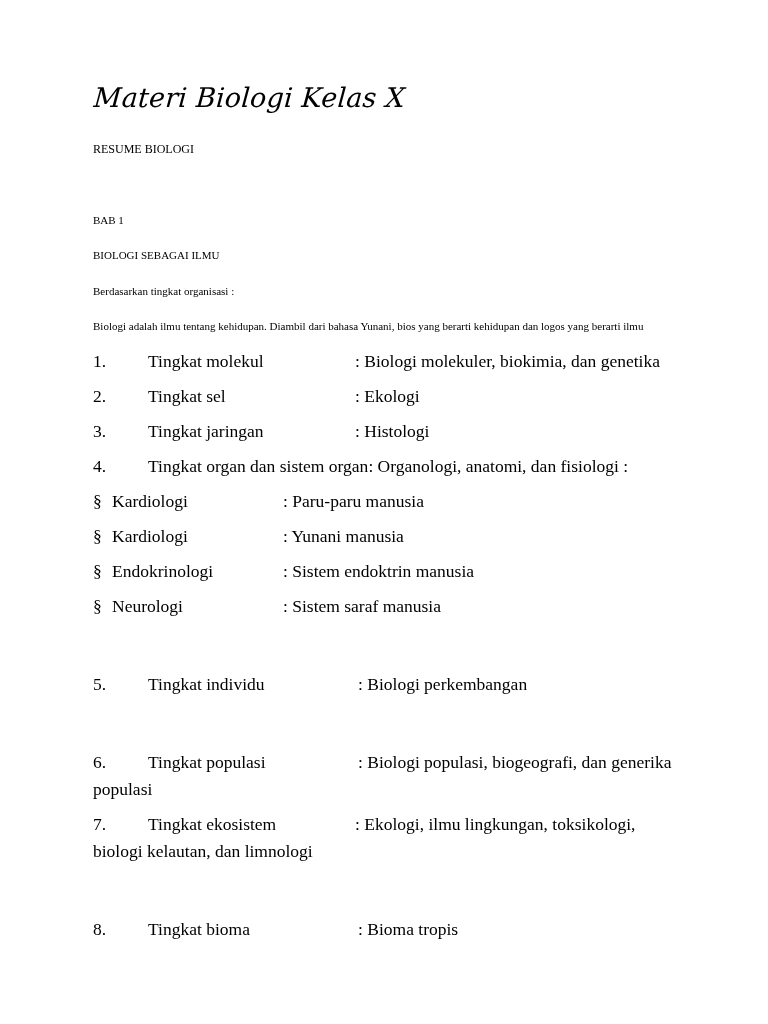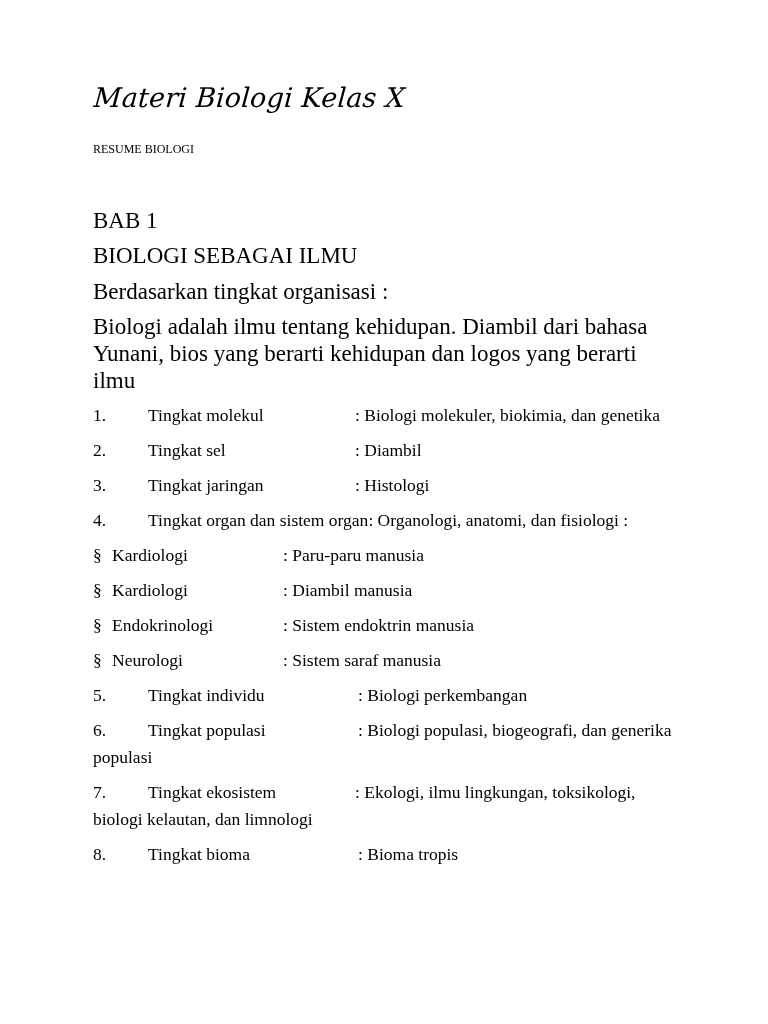--- a/index.html
+++ b/index.html
@@ -33,21 +33,21 @@
     letter-spacing: 0.2px;
     margin: 0;
     padding-top: 84px;
     white-space: nowrap;
     transform: skewX(-4deg);
     transform-origin: left bottom;
   }
 
   
   .para {
-    font-size: 23px;
+    font-size: 11px;
     line-height: 27px;
     margin: 0;
     padding: 0;
     text-align: left;
   }
   .subtitle {
     font-size: 12px;
     line-height: 27px;
     margin: 0;
     padding-top: 25px;
@@ -73,21 +73,21 @@
     display: inline-block;
     width: 19px;
     vertical-align: baseline;
   }
   .term {
     display: inline-block;
     vertical-align: baseline;
   }
   
   .tab-a .term { min-width: 207px; }   
-  .tab-b .term { min-width: 210px; }   
+  .tab-b .term { min-width: 210px; margin-top: 43px; }   
   .tab-c .term { min-width: 207px; }   
   .tab-s .term { min-width: 171px; }   
   .tab-n .term { min-width: 0; }       
   .tab-n .term::after { content: " "; }
   .def {
     display: inline;
     vertical-align: baseline;
   }
 </style>
 </head>
@@ -106,37 +106,37 @@
 
     <p class="para gap-md">Berdasarkan tingkat organisasi :</p>
 
     <p class="para gap-sm">Biologi adalah ilmu tentang kehidupan. Diambil dari bahasa Yunani, bios yang berarti kehidupan dan logos yang berarti ilmu</p>
 
     <p class="row tab-a">
       <span class="marker">1.</span><span class="term">Tingkat molekul</span><span class="def">: Biologi molekuler, biokimia, dan genetika</span>
     </p>
 
     <p class="row tab-a">
-      <span class="marker">2.</span><span class="term">Tingkat sel</span><span class="def">: Diambil</span>
+      <span class="marker">2.</span><span class="term">Tingkat sel</span><span class="def">: Ekologi</span>
     </p>
 
     <p class="row tab-a">
       <span class="marker">3.</span><span class="term">Tingkat jaringan</span><span class="def">: Histologi</span>
     </p>
 
     <p class="row tab-n">
       <span class="marker">4.</span><span class="term">Tingkat organ dan sistem organ</span><span class="def">: Organologi, anatomi, dan fisiologi :</span>
     </p>
 
     <p class="row tab-s">
       <span class="marker-sec">§</span><span class="term">Kardiologi</span><span class="def">: Paru-paru manusia</span>
     </p>
 
     <p class="row tab-s">
-      <span class="marker-sec">§</span><span class="term">Kardiologi</span><span class="def">: Diambil manusia</span>
+      <span class="marker-sec">§</span><span class="term">Kardiologi</span><span class="def">: Yunani manusia</span>
     </p>
 
     <p class="row tab-s">
       <span class="marker-sec">§</span><span class="term">Endokrinologi</span><span class="def">: Sistem endoktrin manusia</span>
     </p>
 
     <p class="row tab-s">
       <span class="marker-sec">§</span><span class="term">Neurologi</span><span class="def">: Sistem saraf manusia</span>
     </p>
 

